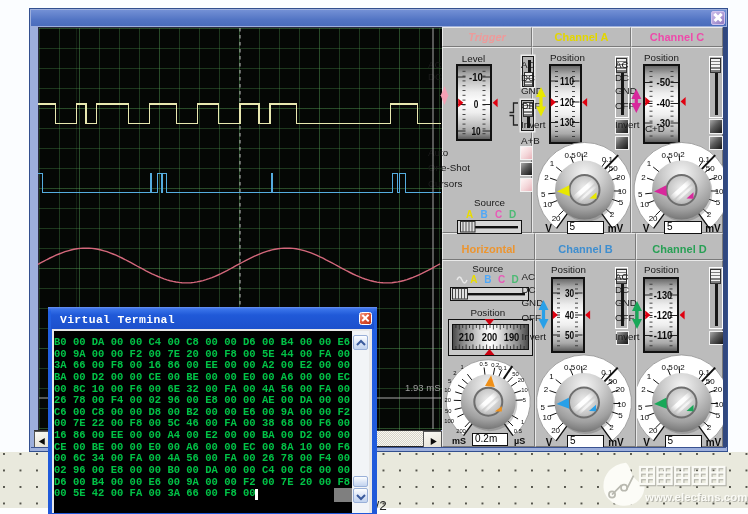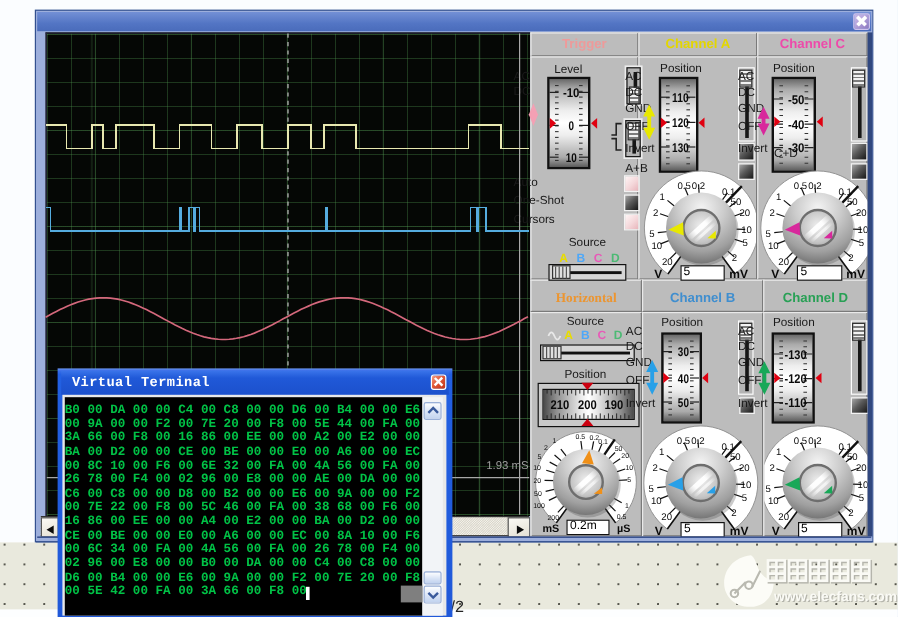--- a/index.html
+++ b/index.html
@@ -160,30 +160,30 @@
           </svg>
         </div>
         <div class="sbtn" style="left: 389px; width: 18.5px;">
           <svg width="16.5" height="15">
             <polygon points="5.75,4 5.75,11 11.75,7.5" fill="#0a0a0a"></polygon>
           </svg>
         </div>
       </div>
     <div id="panel">
         <div class="hdr" style="left:0px;top:0px;width:90px;height:20px;"></div>
-        <div class="lab" style="left:0px;top:4px;width:90px;text-align:center;font-weight:bold;font-size:11px;color:#ee9a9a;">Trigger</div>
+        <div class="lab" style="left:0px;top:4px;width:90px;text-align:center;font-weight:bold;font-size:11px;color:#ee9a9a;font-style:italic;">Trigger</div>
         <div class="hdr" style="left:90px;top:0px;width:99px;height:20px;"></div>
         <div class="lab" style="left:90px;top:4px;width:99px;text-align:center;font-weight:bold;font-size:11px;color:#e3d600;">Channel A</div>
         <div class="hdr" style="left:189px;top:0px;width:92px;height:20px;"></div>
         <div class="lab" style="left:189px;top:4px;width:92px;text-align:center;font-weight:bold;font-size:11px;color:#ee4aaa;">Channel C</div>
         <div class="cell" style="left:0px;top:20px;width:90px;height:186px;"></div>
         <div class="cell" style="left:90px;top:20px;width:99px;height:186px;"></div>
         <div class="cell" style="left:189px;top:20px;width:92px;height:186px;"></div>
         <div class="hdr" style="left:0px;top:206px;width:93px;height:27px;"></div>
-        <div class="lab" style="left:0px;top:216px;width:93px;text-align:center;font-weight:bold;font-size:11px;color:#ec9530;font-family:Liberation Serif, serif;">Horizontal</div>
+        <div class="lab" style="left:0px;top:216px;width:93px;text-align:center;font-weight:bold;font-size:11px;color:#ec9530;">Horizontal</div>
         <div class="hdr" style="left:93px;top:206px;width:101px;height:27px;"></div>
         <div class="lab" style="left:93px;top:216px;width:101px;text-align:center;font-weight:bold;font-size:11px;color:#3f8ecf;">Channel B</div>
         <div class="hdr" style="left:194px;top:206px;width:87px;height:27px;"></div>
         <div class="lab" style="left:194px;top:216px;width:87px;text-align:center;font-weight:bold;font-size:11px;color:#28a055;">Channel D</div>
         <div class="cell" style="left:0px;top:233px;width:93px;height:187px;"></div>
         <div class="cell" style="left:93px;top:233px;width:101px;height:187px;"></div>
         <div class="cell" style="left:194px;top:233px;width:87px;height:187px;"></div>
         <div class="lab" style="left:-28.5px;top:25.900000000000002px;width:120px;text-align:center;font-size:9.8px;">Level</div>
         <div class="meterV" style="left:14px;top:37px;width:36px;height:77px;"></div>
         <div class="labr" style="left:-14px;top:31.5px;width:90px;">AC</div>

